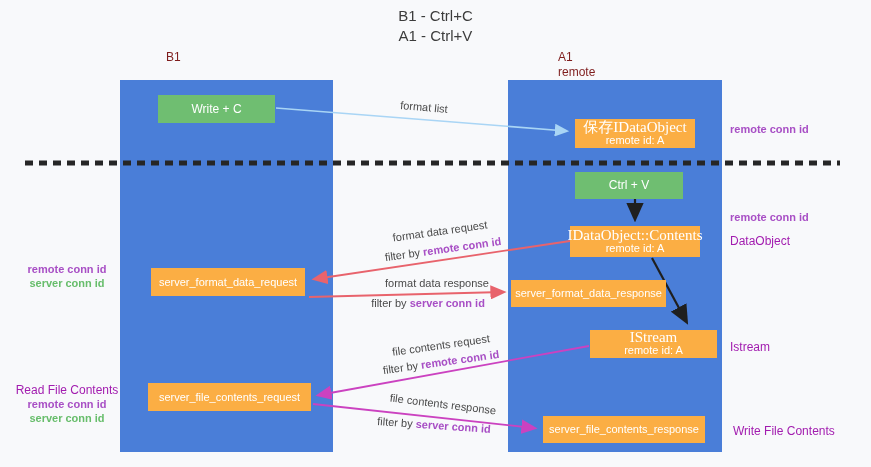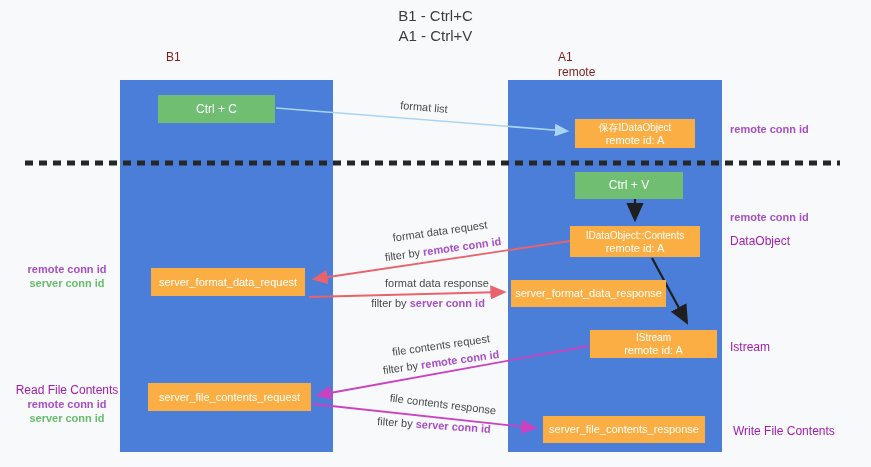--- a/index.html
+++ b/index.html
@@ -19,21 +19,21 @@
   .col-header{
     text-align:left;color:#7f1d1d;font-size:12px;line-height:15px;width:120px;
   }
   .column{
     background:var(--column_blue,#4a7ed8);
   }
   .node{
     display:flex;flex-direction:column;align-items:center;justify-content:center;
     color:#fff;text-align:center;line-height:13px;font-size:11px;
   }
-  .node .l1{font-size:10px;}
+  .node .l1{font-size:15px;font-family:Liberation Serif, serif;}
   .green{background:var(--box_green,#6fbe71);font-size:12px;}
   .orange{background:var(--box_orange,#fbae44);}
   .albl{
     transform:translate(-50%,-50%);white-space:nowrap;
     color:#4a4a4a;font-size:11px;
   }
   .rot-up{transform:translate(-50%,-50%) rotate(-8deg);}
   .rot-dn5{transform:translate(-50%,-50%) rotate(5deg);}
   .rot-dn7{transform:translate(-50%,-50%) rotate(7deg);}
   .rot-dn4{transform:translate(-50%,-50%) rotate(4deg);}
@@ -88,21 +88,21 @@
     <line class="st-dash" x1="25" y1="163" x2="840" y2="163" stroke-width="5" stroke-dasharray="8 6"></line>
     <line class="st-blue" x1="276" y1="108" x2="566" y2="131" stroke-width="1.6" marker-end="url(#mb)"></line>
     <line class="st-black" x1="635" y1="199" x2="635" y2="218" stroke-width="2.2" marker-end="url(#mk)"></line>
     <line class="st-black" x1="652" y1="258" x2="686" y2="321" stroke-width="2.2" marker-end="url(#mk)"></line>
     <line class="st-red" x1="570" y1="241" x2="315" y2="279" stroke-width="1.8" marker-end="url(#mr)"></line>
     <line class="st-red" x1="309" y1="297" x2="503" y2="292" stroke-width="1.8" marker-end="url(#mr)"></line>
     <line class="st-mag" x1="589" y1="346" x2="319" y2="395" stroke-width="1.8" marker-end="url(#mm)"></line>
     <line class="st-mag" x1="313" y1="404" x2="534" y2="428" stroke-width="1.8" marker-end="url(#mm)"></line>
   </svg>
 
-  <div class="abs node green" style="left:158px;top:95px;width:117px;height:28px;">Ctrl + C</div>
+  <div class="abs node green" style="left:158px;top:95px;width:117px;height:28px;">Write + C</div>
 
   <div class="abs node orange" style="left:575px;top:119px;width:120px;height:29px;">
     <div class="l1">保存IDataObject</div>
     <div>remote id: A</div>
   </div>
 
   <div class="abs node green" style="left:575px;top:172px;width:108px;height:27px;">Ctrl + V</div>
 
   <div class="abs node orange" style="left:570px;top:226px;width:130px;height:31px;">
     <div class="l1">IDataObject::Contents</div>

